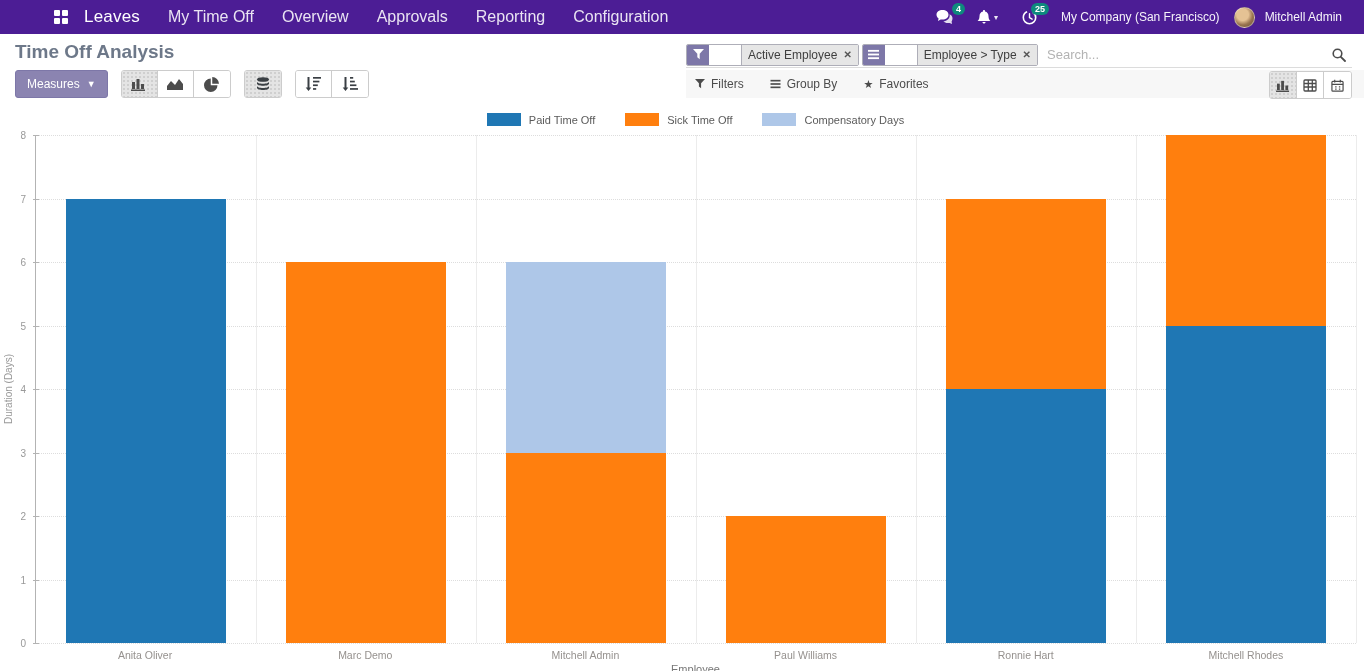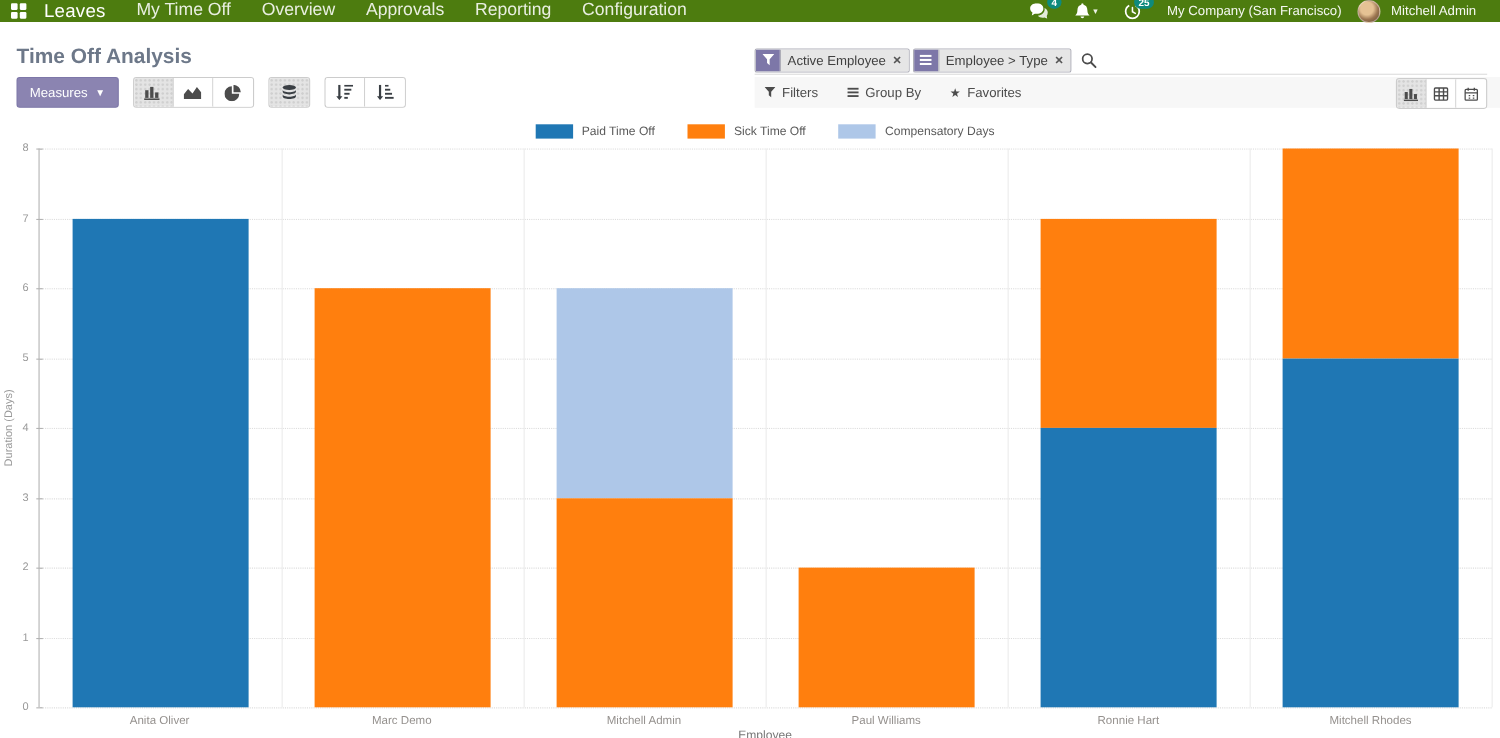--- a/index.html
+++ b/index.html
@@ -1,42 +1,42 @@
 <!DOCTYPE html>
 <html><head>
 <meta charset="utf-8">
 <style>
   * { box-sizing: border-box; margin: 0; padding: 0; }
   html,body { width:1364px; height:671px; overflow:hidden; background:#fff;
     font-family:"Liberation Sans", sans-serif; position:relative; }
 
   
-  .navbar { position:absolute; top:0; left:0; right:0; height:20px; background:#4d7c0f;
-    display:flex; align-items:center; color:#fff; z-index:10; }
+  .navbar { position:absolute; top:0; left:0; right:0; height:34px; background:#4c1d95;
+    display:flex; align-items:center; color:#fff; z-index:10;padding-left:44px; }
   .apps-btn { width:34px; height:34px; display:flex; align-items:center; justify-content:center; cursor:pointer; }
   .apps-grid { display:grid; grid-template-columns:6px 6px; grid-template-rows:6px 6px; gap:2px; }
   .apps-grid span { background:#fff; border-radius:1px; }
   .brand { font-size:17px; font-weight:400; margin:0 14px 0 6px; letter-spacing:.2px; }
   .nav-item { font-size:16px; color:rgba(255,255,255,.88); padding:0 14px; line-height:34px; cursor:pointer; }
   .nav-right { margin-left:auto; display:flex; align-items:center; gap:4px; padding-right:12px; }
   .systray-item { position:relative; padding:0 10px; height:34px; display:flex; align-items:center; cursor:pointer; }
   .systray-item svg { display:block; }
   .badge { position:absolute; top:3px; right:-2px; background:#0e8a7d; color:#fff; font-size:9px;
     line-height:12px; padding:0 4px; border-radius:7px; font-weight:bold; }
   .caret { font-size:8px; margin-left:3px; color:rgba(255,255,255,.9); }
   .company-name, .user-name { font-size:12px; color:rgba(255,255,255,.95); padding:0 10px; cursor:pointer; }
   .avatar { width:21px; height:21px; border-radius:50%;
     background:radial-gradient(circle at 40% 35%, #e5c294 0 35%, #9a7450 60%, #5d4631 100%);
     border:1px solid rgba(255,255,255,.4); margin-right:-4px; cursor:pointer; }
 
   
   .page-title { position:absolute; top:41px; left:15px; font-size:19px; color:#6d7889;font-weight:bold; }
   .searchview { position:absolute; top:42px; left:686px; width:666px; height:26px;
     border-bottom:1px solid #dcdcdc; display:flex; align-items:center; gap:3px; background:#fff; }
-  .facet { display:flex; align-items:stretch; height:22px; border:1px solid #aeaeb8; border-radius:2px; overflow:hidden; font-size:12px; cursor:pointer; }
+  .facet { display:flex; align-items:stretch; height:22px; border:1px solid #aeaeb8; border-radius:2px; overflow:hidden; font-size:12px; cursor:pointer;gap:32px; }
   .facet-icon { background:#7d77a8; color:#fff; display:flex; align-items:center; justify-content:center; width:22px; }
   .facet-label { background:#e6e6e6; color:#3f3f3f; display:flex; align-items:center; padding:0 6px; gap:6px; border-left:1px solid #aeaeb8; }
   .facet-remove { font-size:10px; color:#555; cursor:pointer; font-weight:bold; }
   .search-input { flex:1; border:none; outline:none; font-size:13px; color:#444; padding:0 6px; min-width:60px; }
   .search-input::placeholder { color:#b3b3b3; }
   .search-magnifier { padding:0 6px; cursor:pointer; display:flex; }
 
   .toolbar-left { position:absolute; top:70px; left:15px; display:flex; align-items:center; gap:13px; }
   .btn-measures { background:#8b84b1; border:1px solid #7d77a8; color:#fff; font-size:12px;
     height:28px; padding:0 11px; border-radius:3px; display:flex; align-items:center; gap:7px; cursor:pointer;text-align:right; }
@@ -148,20 +148,21 @@
           <rect y="1" width="12" height="2"></rect>
           <rect y="5" width="12" height="2"></rect>
           <rect y="9" width="12" height="2"></rect>
         </svg>
     </span>
     <span class="facet-label">
       <span>Employee &gt; Type</span>
       <span class="facet-remove">✕</span>
     </span>
   </div>
+  <input class="search-input" placeholder="Search..." style="">
   <span class="search-magnifier">
     <svg width="14" height="14" viewBox="0 0 14 14">
         <circle cx="5.5" cy="5.5" r="4.3" fill="none" stroke="#4c4c4c" stroke-width="1.6"></circle>
         <path d="M8.8 8.8L13 13" stroke="#4c4c4c" stroke-width="1.8" stroke-linecap="round"></path>
       </svg>
   </span>
 </div>
 
 <div class="toolbar-left">
   <button class="btn-measures">

